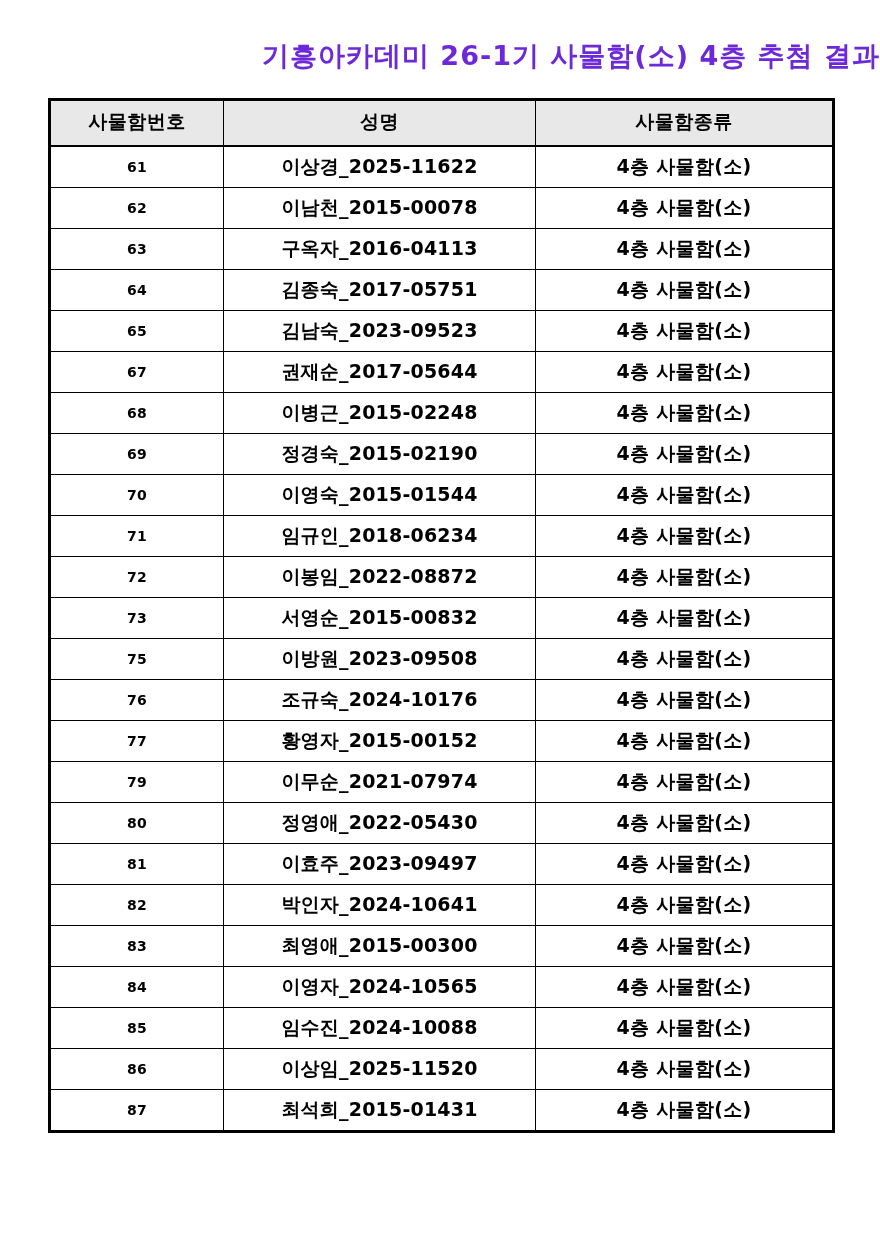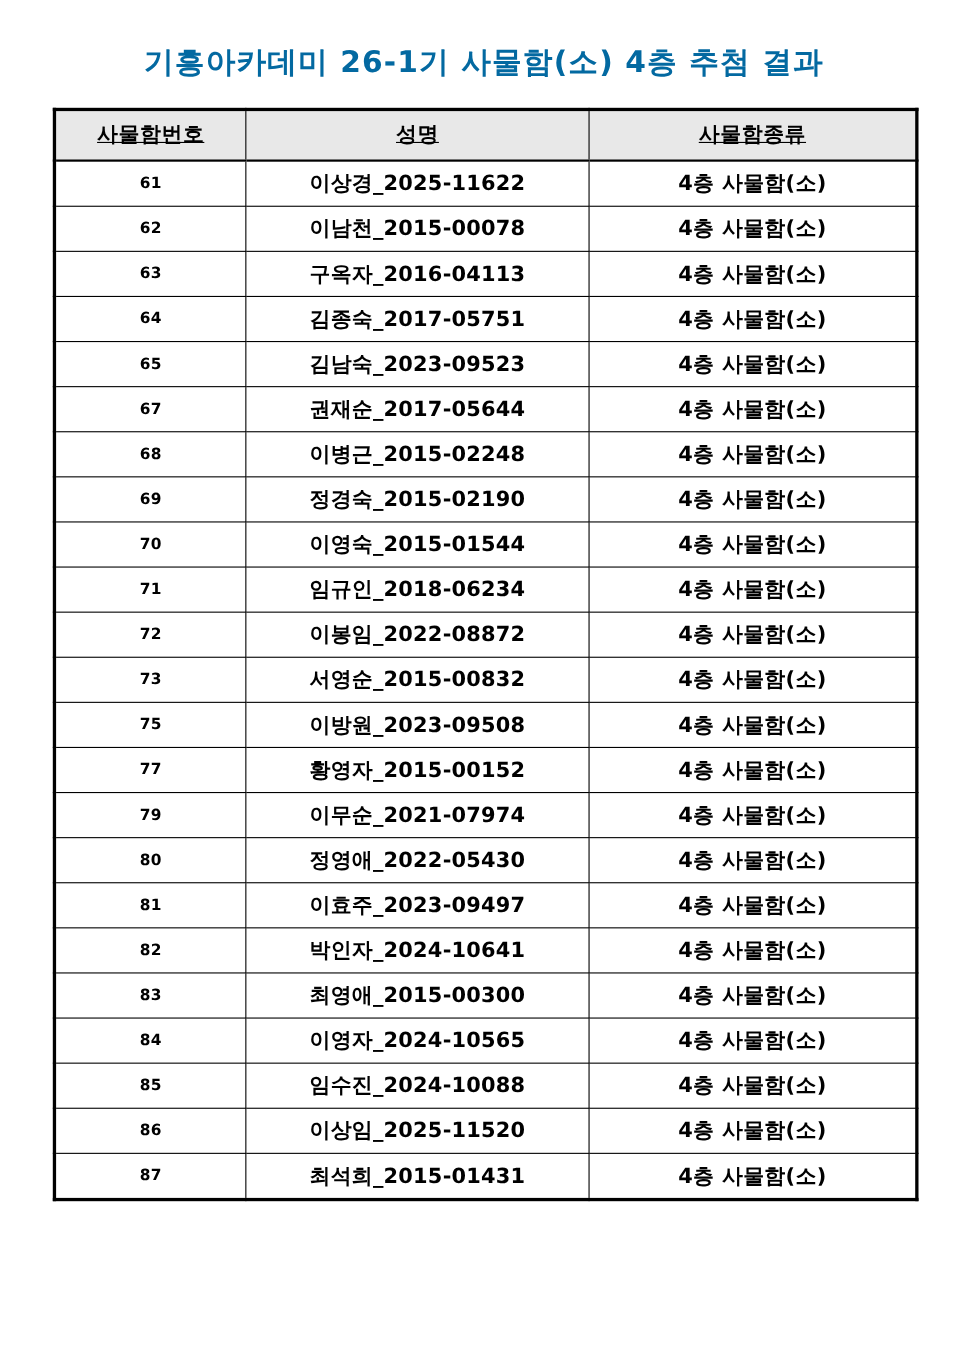--- a/index.html
+++ b/index.html
@@ -15,28 +15,28 @@
     overflow: hidden;
   }
   .page {
     position: relative;
     width: 880px;
     height: 1244px;
     box-sizing: border-box;
     padding: 0;
   }
   .doc-title {
-    text-align: center;
+    text-align: right;
     font-size: 27px;
     font-weight: bold;
     letter-spacing: 1px;
     margin: 0;
     padding-top: 38px;
     padding-bottom: 24px;
-    color: #0369a1;
+    color: #6d28d9;
   }
   .table-wrap {
     padding: 0 48px;
   }
   table.lottery {
     width: 784px;
     border-collapse: collapse;
     table-layout: fixed;
     border: 3px solid #000;
   }
@@ -47,21 +47,20 @@
   table.lottery thead th {
     background: #e8e8e8;
     border: 1px solid #000;
     border-bottom: 2px solid #000;
     font-size: 19px;
     font-weight: bold;
     height: 36px;
     padding: 3px 0 5px 0;
     text-align: center;
     letter-spacing: 0.5px;
-    text-decoration: underline;
   }
   table.lottery tbody td {
     border: 1px solid #000;
     font-size: 19px;
     font-weight: bold;
     height: 35px;
     padding: 2px 0 3px 0;
     text-align: center;
     background: #fff;
     letter-spacing: 0.3px;
@@ -154,20 +153,25 @@
             <td class="col-no">73</td>
             <td class="col-name">서영순_2015-00832</td>
             <td class="col-type">4층 사물함(소)</td>
           </tr>
           <tr>
             <td class="col-no">75</td>
             <td class="col-name">이방원_2023-09508</td>
             <td class="col-type">4층 사물함(소)</td>
           </tr>
           <tr>
+            <td class="col-no">76</td>
+            <td class="col-name">조규숙_2024-10176</td>
+            <td class="col-type">4층 사물함(소)</td>
+          </tr>
+          <tr>
             <td class="col-no">77</td>
             <td class="col-name">황영자_2015-00152</td>
             <td class="col-type">4층 사물함(소)</td>
           </tr>
           <tr>
             <td class="col-no">79</td>
             <td class="col-name">이무순_2021-07974</td>
             <td class="col-type">4층 사물함(소)</td>
           </tr>
           <tr>

